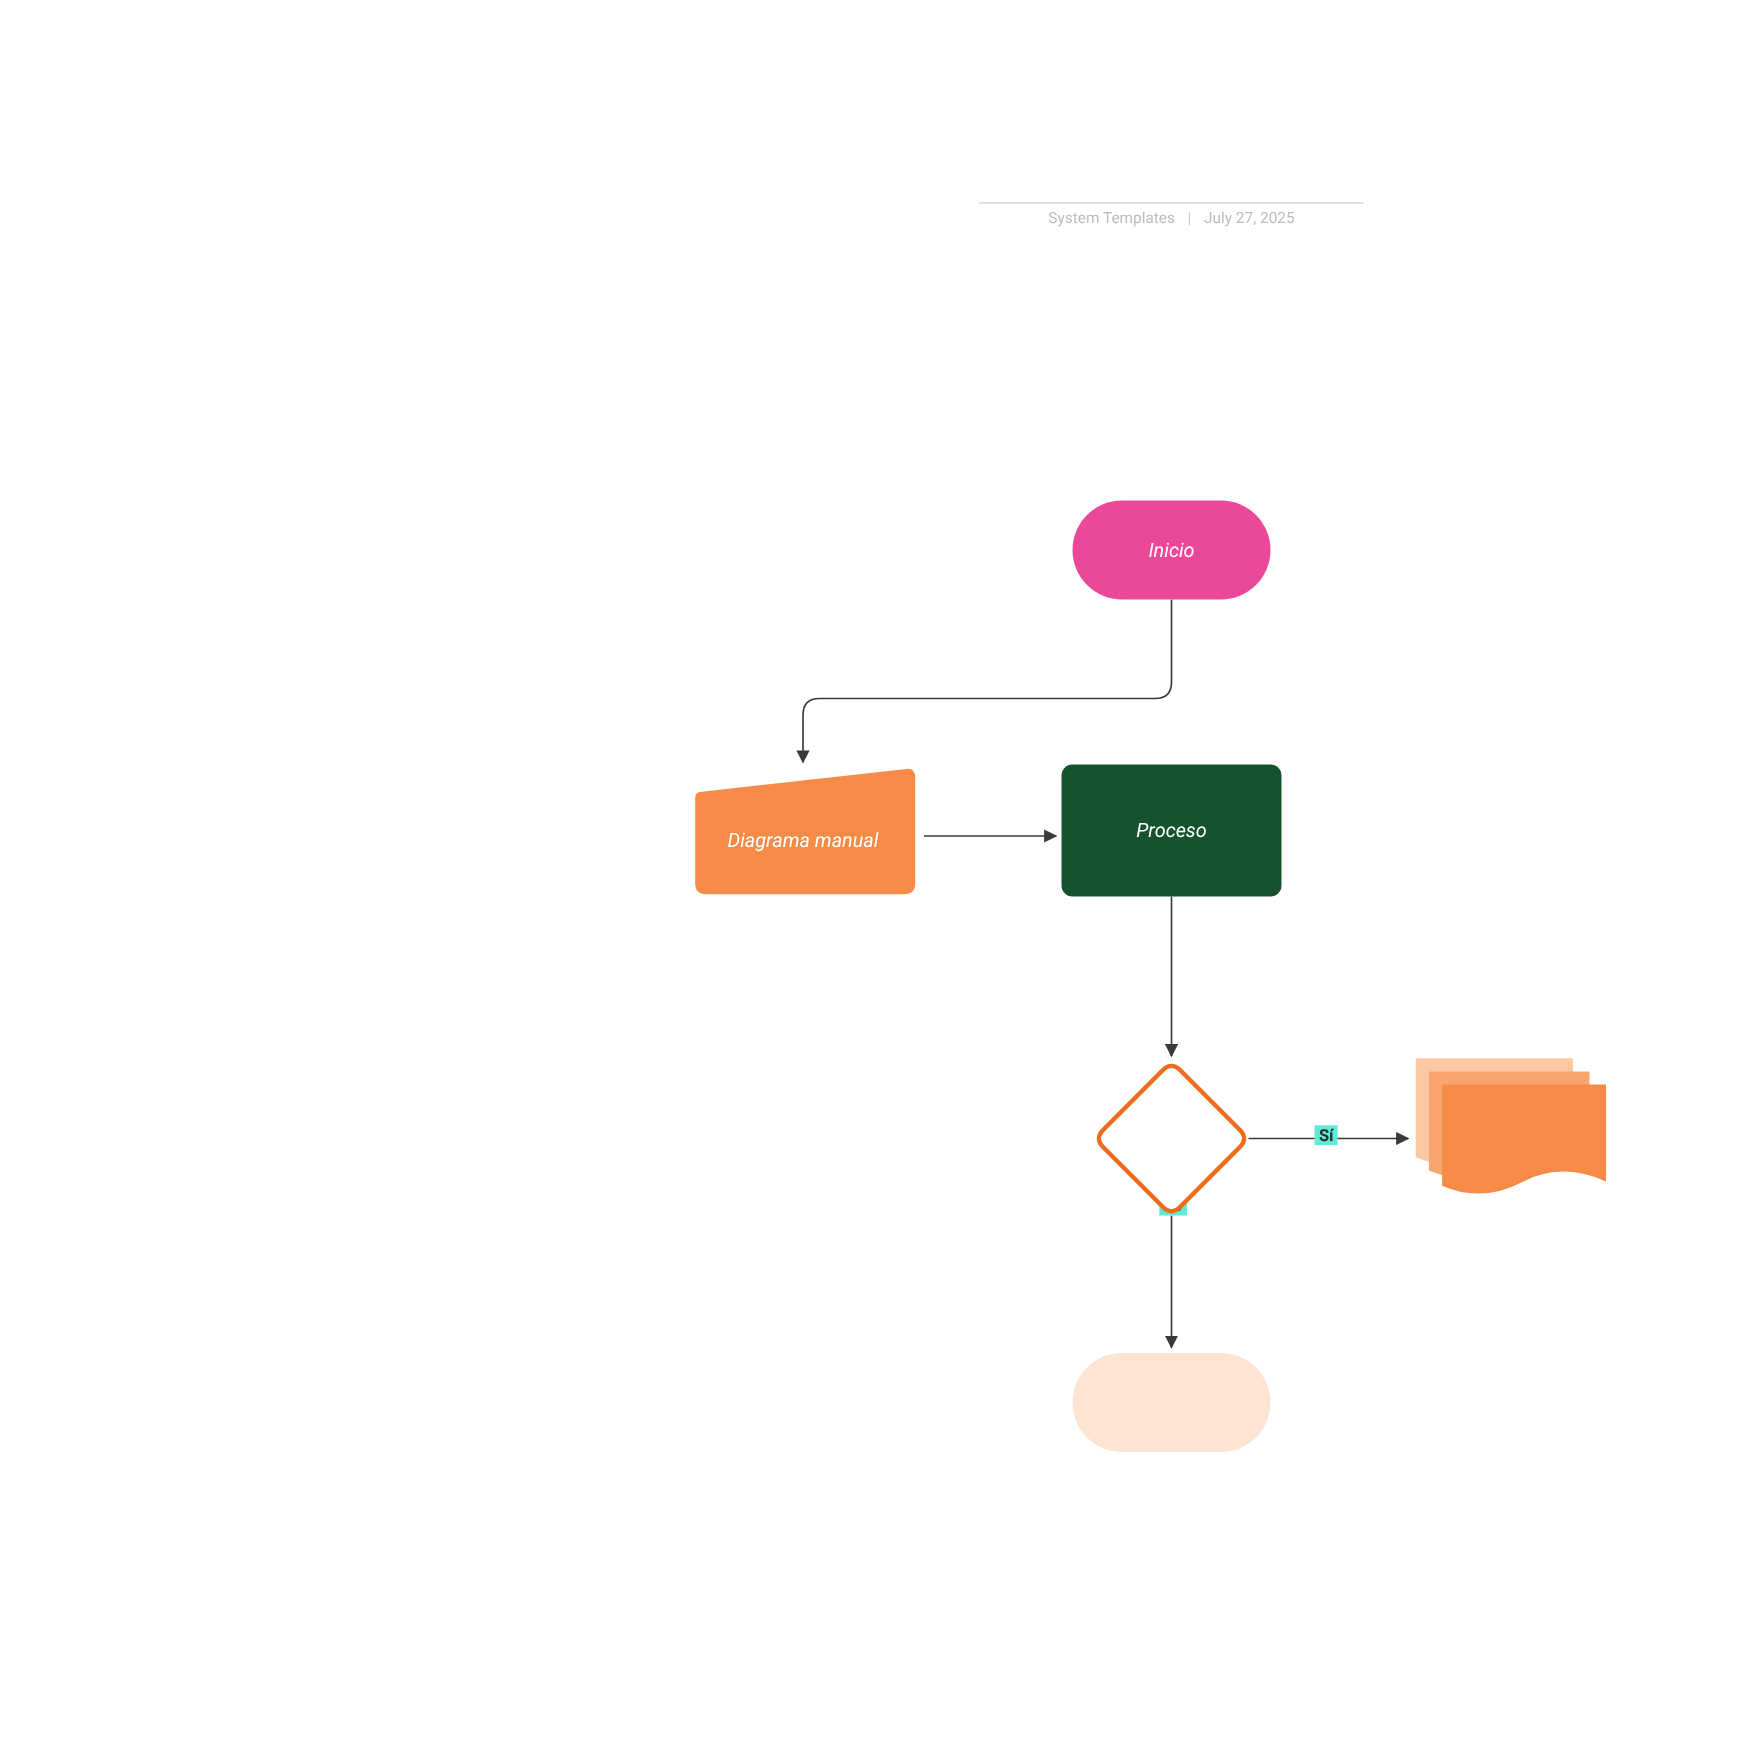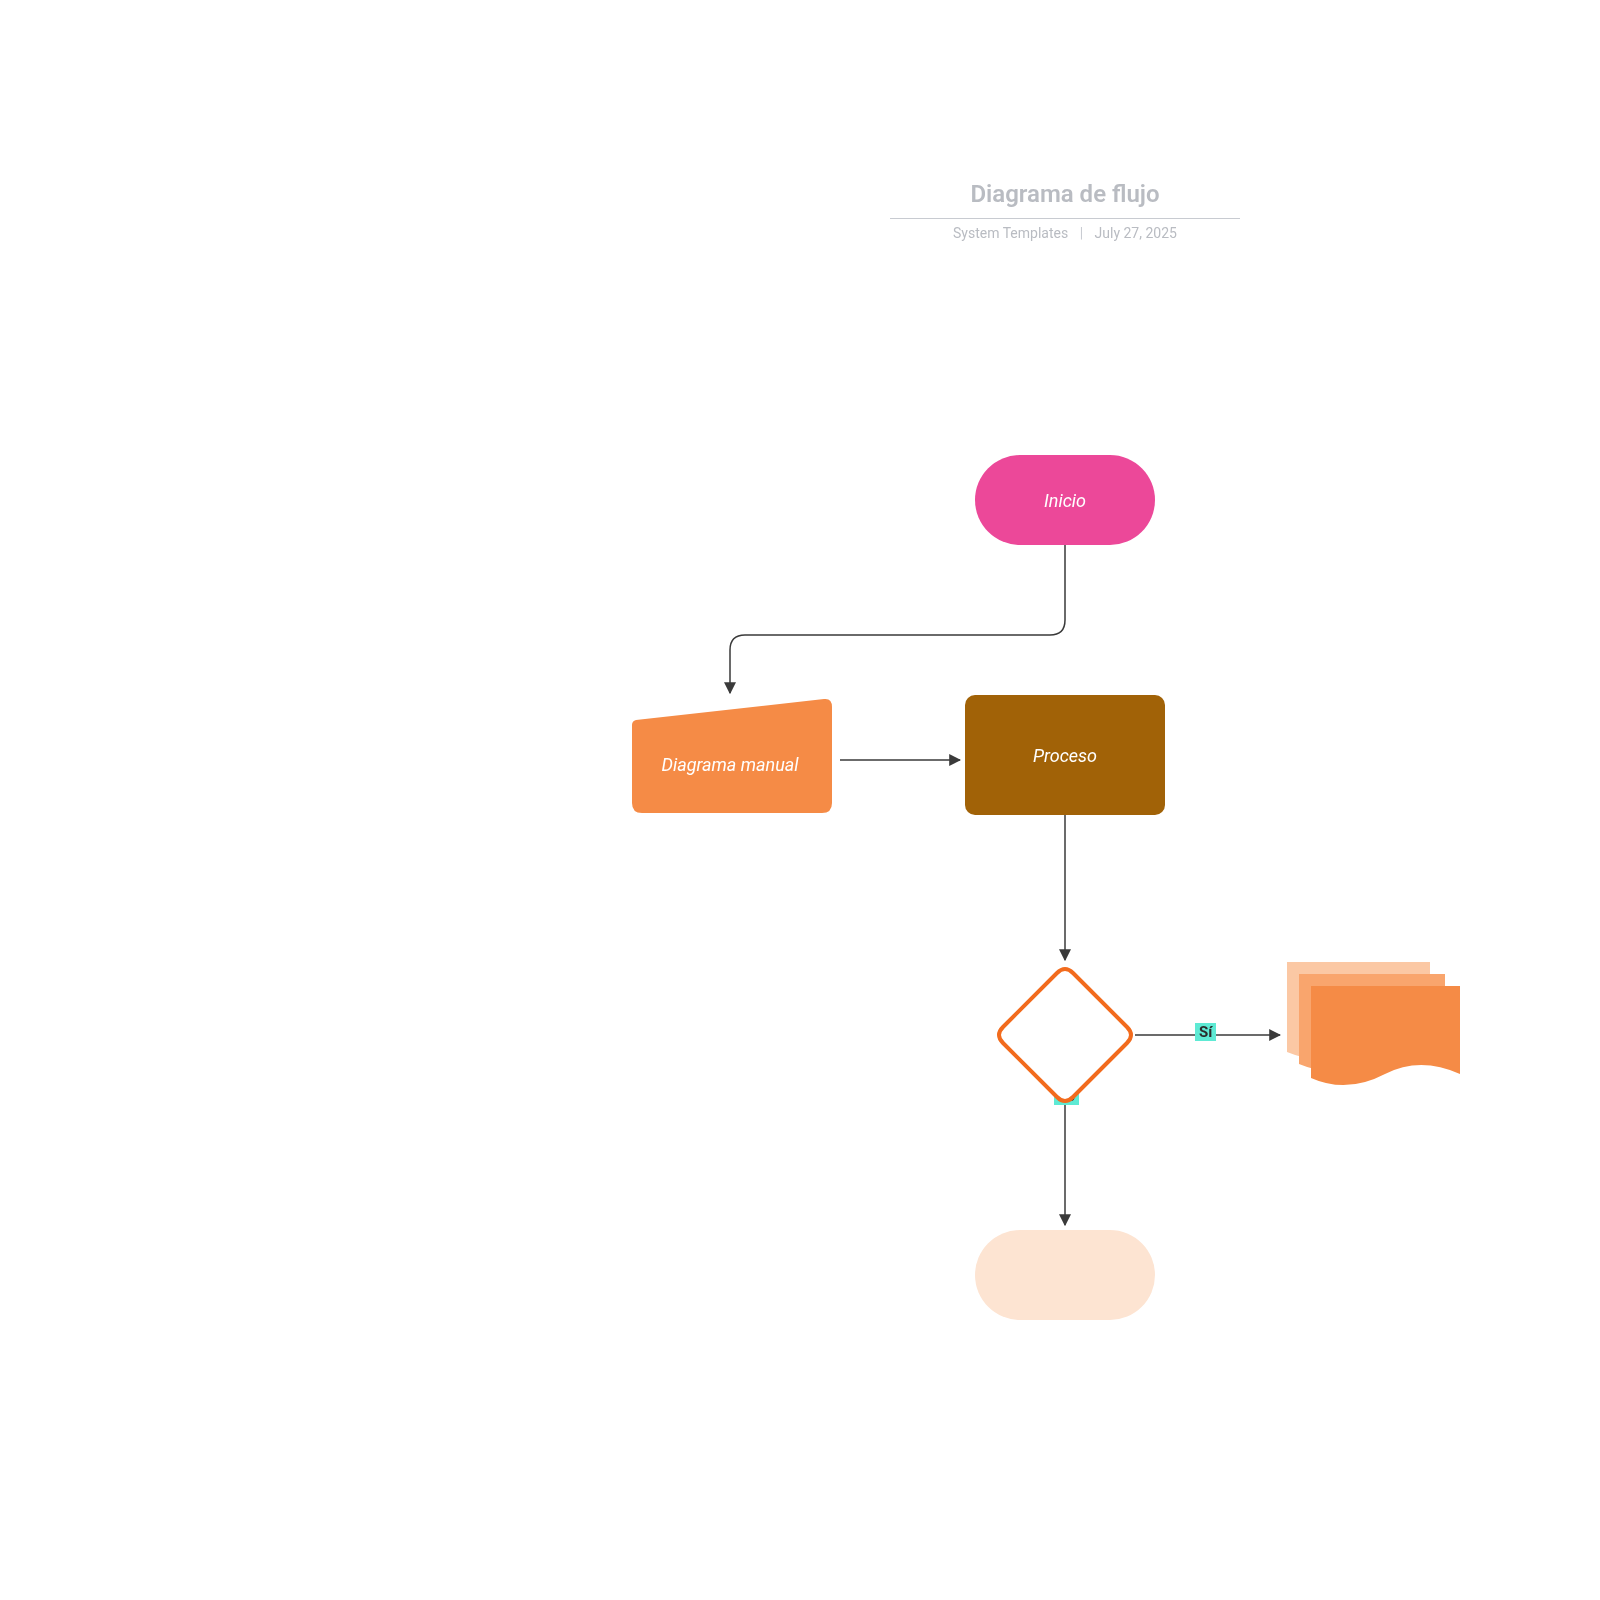--- a/index.html
+++ b/index.html
@@ -93,21 +93,21 @@
     padding-top: 18px;
     box-sizing: border-box;
   }
 
   
   .process {
     left: 965px;
     top: 695px;
     width: 200px;
     height: 120px;
-    background: #a16207;
+    background: #14532d;
     border-radius: 10px;
   }
 
   
   .decision-wrap {
     position: absolute;
     left: 995px;
     top: 965px;
     width: 140px;
     height: 140px;
@@ -157,21 +157,20 @@
     background: #5eead4;
     padding: 0 4px;
   }
 </style>
 </head>
 <body>
 
 <div class="canvas">
 
   <div class="header">
-    <div class="header-title">Diagrama de flujo</div>
     <hr class="header-rule">
     <div class="header-sub">
       <span>System Templates</span>
       <span class="sep">|</span>
       <span>July 27, 2025</span>
     </div>
   </div>
 
   <svg class="connectors">
     <defs>

